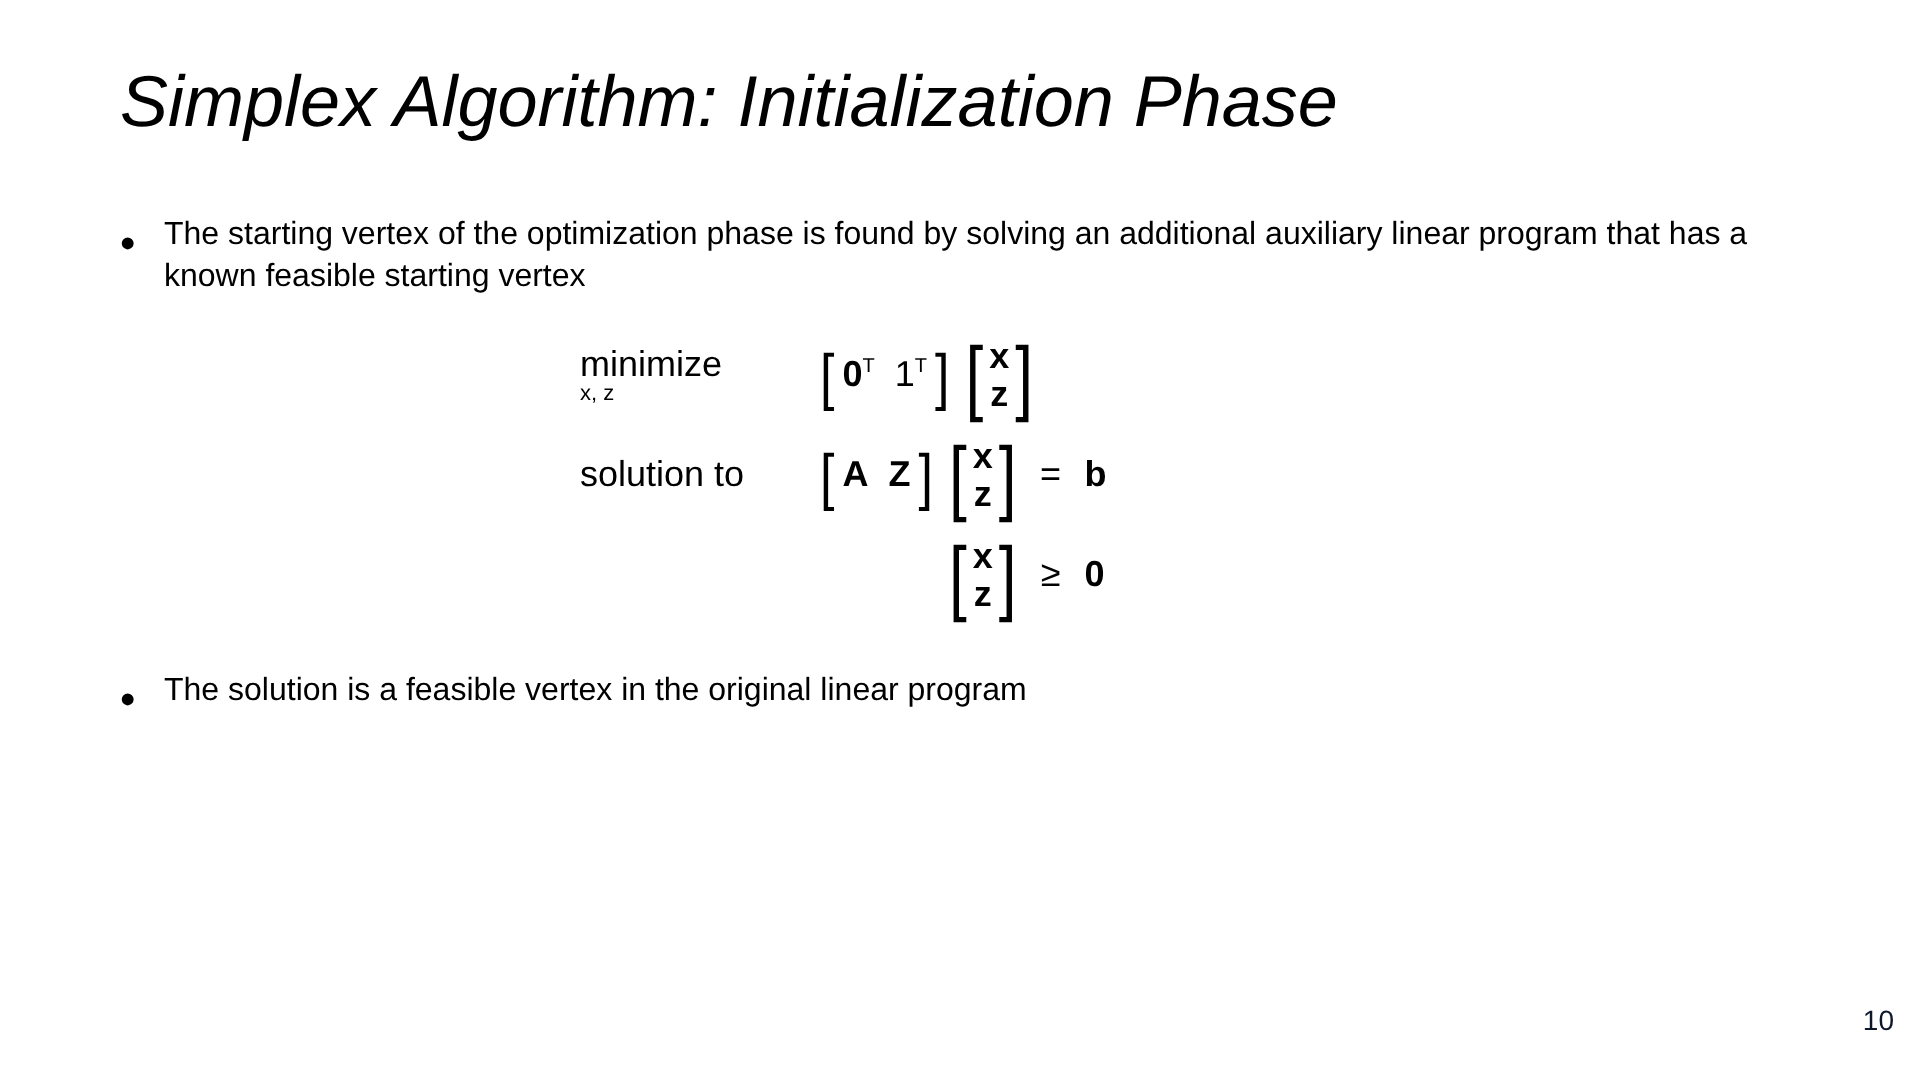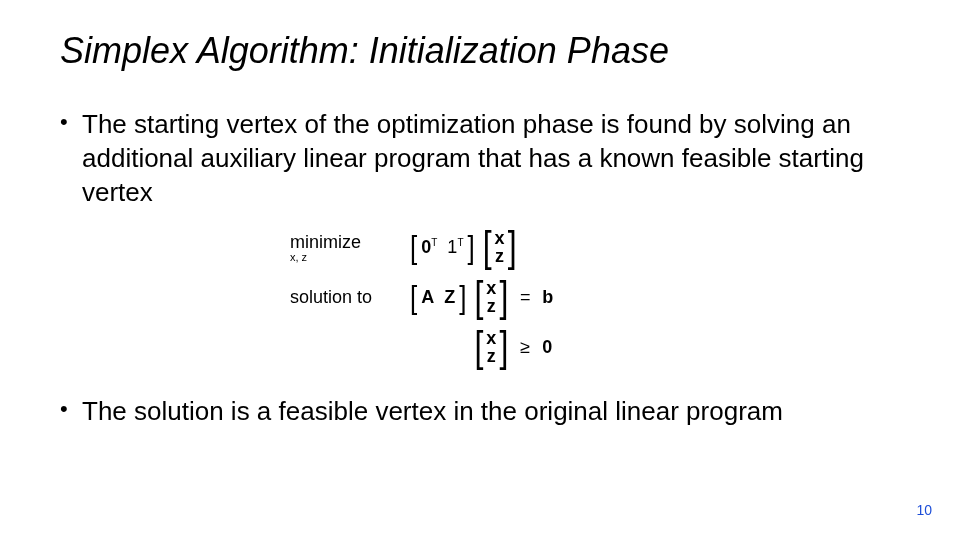--- a/index.html
+++ b/index.html
@@ -1,37 +1,37 @@
 <!DOCTYPE html>
 <html><head>
 <meta charset="utf-8">
 <style>
   * { margin: 0; padding: 0; box-sizing: border-box; }
   html, body { width: 960px; height: 540px; background: #fff; font-family: Arial, Helvetica, sans-serif; color: #000; overflow: hidden; }
   .slide { width: 960px; height: 532px; position: relative; padding: 30px 60px 20px 60px; }
   .title { font-size: 36px; font-style: italic; font-weight: 400; margin-bottom: 36px; }
   .bullets { list-style: none; }
-  .bullets li { font-size: 26px; line-height: 1.3; margin-bottom: 18px; position: relative; padding-left: 22px; }
+  .bullets li { font-size: 16px; line-height: 1.3; margin-bottom: 18px; position: relative; padding-left: 22px; }
   .bullets li::before { content: "•"; position: absolute; left: 0; top: 0; font-size: 22px; }
   .math-block { font-family: Liberation Sans, sans-serif; font-size: 18px; margin: 4px auto 28px auto; width: 380px; }
   .math-row { display: flex; align-items: center; margin-bottom: 10px; min-height: 40px; }
   .lead { width: 120px; text-align: left; }
   .lead .sub { display:block; font-size:11px; width:70px; margin-top:-2px; }
   .expr { flex: 1; display: flex; align-items: center; justify-content: flex-start; gap: 8px; }
   .rowmat { display:inline-flex; align-items:center; }
   .rowmat .br { font-size: 26px; line-height: 1; transform: scaleY(1.2); display:inline-block; }
   .rowmat .cells { padding: 0 4px; display:flex; gap:10px; }
   .colmat { display:inline-flex; align-items:center; }
   .colmat .br { font-size: 32px; line-height: 1; transform: scaleY(1.3); display:inline-block; }
   .colmat .col { display:flex; flex-direction:column; align-items:center; padding: 0 3px; line-height:1.05; }
   .bold { font-weight: bold; }
   .sup { font-size: 10px; vertical-align: super; }
   .rel { width: 18px; text-align: center; }
   .rhs { width: 20px; }
-  .page-num { position: absolute; bottom: 14px; right: 28px; font-size: 14px; color: #1d4ed8; text-align: right; }
+  .page-num { position: absolute; bottom: 14px; right: 13px; font-size: 14px; color: #0f172a; text-align: right; }
   .norel .rel, .norel .rhs { visibility: hidden; }
 </style>
 </head>
 <body>
 
 <div class="slide">
 
   <h1 class="title">Simplex Algorithm: Initialization Phase</h1>
 
   <ul class="bullets">

